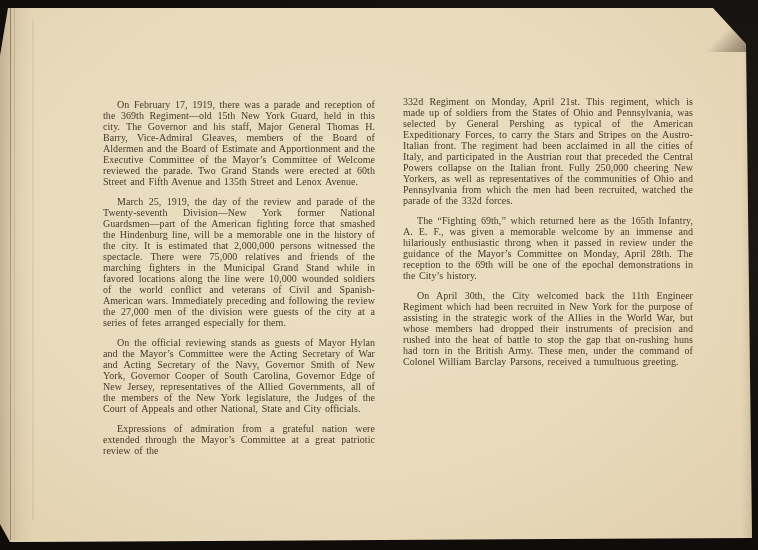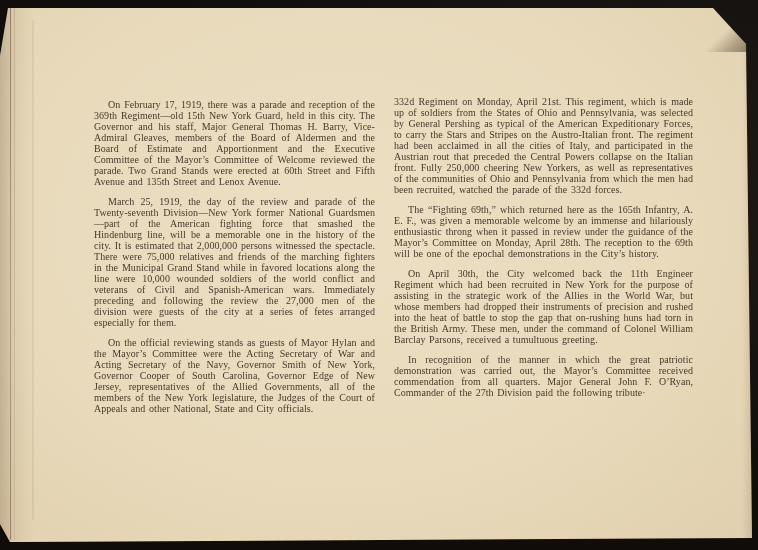--- a/index.html
+++ b/index.html
@@ -61,21 +61,21 @@
   .col {
     position: absolute;
     color: #453a2c;
     font-size: 10px;
     line-height: 11px;
     text-align: justify;
     letter-spacing: 0.05px;
     word-spacing: 1.1px;
   }
   .col p {
-    margin: 0 0 9px 0;
+    margin: 0 0 9px 9px;
     text-indent: 14px;
   }
   .col p.no-indent { text-indent: 0; }
   .col-left  { left: 94px;  top: 99px; width: 281px; }
   .col-right { left: 394px; top: 96px; width: 299px; }
 </style>
 </head>
 <body>
 
 <div class="backdrop"></div>
@@ -83,21 +83,21 @@
 <div class="page">
   <div class="crease-a"></div>
   <div class="crease-b"></div>
   <div class="crease-c"></div>
   <div class="corner-shade"></div>
 
   <div class="col col-left">
     <p>On February 17, 1919, there was a parade and reception of the 369th Regiment—old 15th New York Guard, held in this city.  The Governor and his staff, Major General Thomas H. Barry, Vice-Admiral Gleaves, members of the Board of Aldermen and the Board of Estimate and Apportionment and the Executive Committee of the Mayor’s Committee of Welcome reviewed the parade.  Two Grand Stands were erected at 60th Street and Fifth Avenue and 135th Street and Lenox Avenue.</p>
     <p>March 25, 1919, the day of the review and parade of the Twenty-seventh Division—New York former National Guardsmen—part of the American fighting force that smashed the Hindenburg line, will be a memorable one in the history of the city.  It is estimated that 2,000,000 persons witnessed the spectacle.  There were 75,000 relatives and friends of the marching fighters in the Municipal Grand Stand while in favored locations along the line were 10,000 wounded soldiers of the world conflict and veterans of Civil and Spanish-American wars.  Immediately preceding and following the review the 27,000 men of the division were guests of the city at a series of fetes arranged especially for them.</p>
     <p>On the official reviewing stands as guests of Mayor Hylan and the Mayor’s Committee were the Acting Secretary of War and Acting Secretary of the Navy, Governor Smith of New York, Governor Cooper of South Carolina, Governor Edge of New Jersey, representatives of the Allied Governments, all of the members of the New York legislature, the Judges of the Court of Appeals and other National, State and City officials.</p>
+    <p>Expressions of admiration from a grateful nation were extended through the Mayor’s Committee at a great patriotic review of the</p>
   </div>
 
   <div class="col col-right">
     <p class="no-indent">332d Regiment on Monday, April 21st.  This regiment, which is made up of soldiers from the States of Ohio and Pennsylvania, was selected by General Pershing as typical of the American Expeditionary Forces, to carry the Stars and Stripes on the Austro-Italian front.  The regiment had been acclaimed in all the cities of Italy, and participated in the Austrian rout that preceded the Central Powers collapse on the Italian front.  Fully 250,000 cheering New Yorkers, as well as representatives of the communities of Ohio and Pennsylvania from which the men had been recruited, watched the parade of the 332d forces.</p>
     <p>The “Fighting 69th,” which returned here as the 165th Infantry, A. E. F., was given a memorable welcome by an immense and hilariously enthusiastic throng when it passed in review under the guidance of the Mayor’s Committee on Monday, April 28th.  The reception to the 69th will be one of the epochal demonstrations in the City’s history.</p>
     <p>On April 30th, the City welcomed back the 11th Engineer Regiment which had been recruited in New York for the purpose of assisting in the strategic work of the Allies in the World War, but whose members had dropped their instruments of precision and rushed into the heat of battle to stop the gap that on-rushing huns had torn in the British Army.  These men, under the command of Colonel William Barclay Parsons, received a tumultuous greeting.</p>
-    <p>In recognition of the manner in which the great patriotic demonstration was carried out, the Mayor’s Committee received commendation from all quarters.  Major General John F. O’Ryan, Commander of the 27th Division paid the following tribute·</p>
   </div>
 </div>
 
 </body></html>

